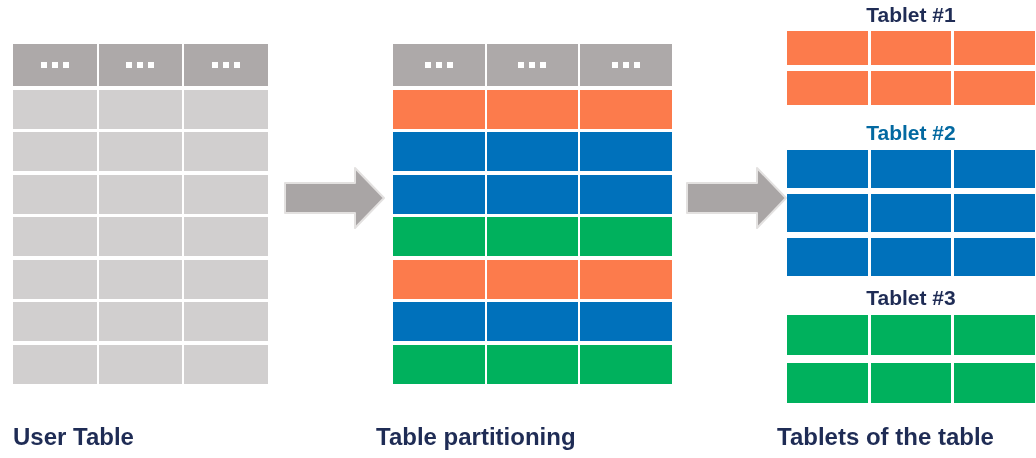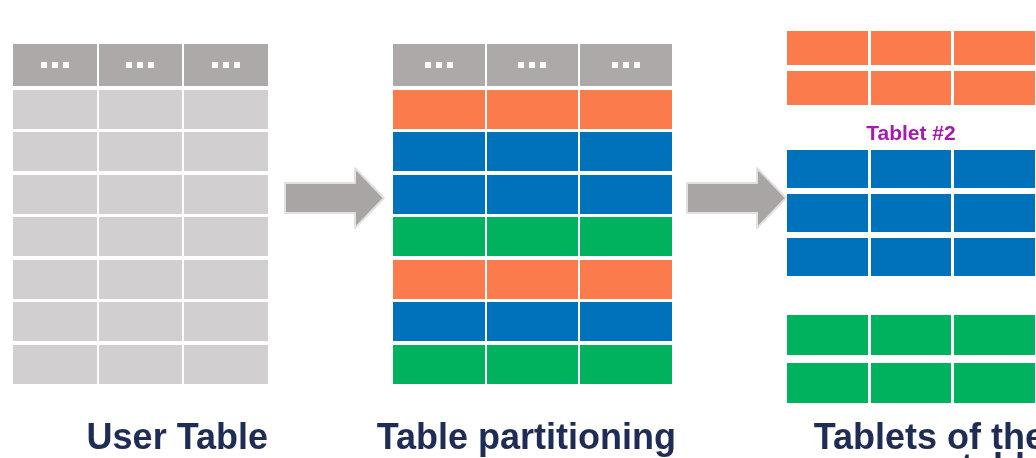--- a/index.html
+++ b/index.html
@@ -79,23 +79,23 @@
     color: #1f2c55;
   }
   .t1-title { top: 3px; }
   .t2-title { top: 121px; }
   .t3-title { top: 286px; }
 
   
   .caption {
     position: absolute;
     top: 422px;
-    text-align: right;
+    text-align: left;
     font-weight: 700;
-    font-size: 36px;
+    font-size: 24px;
     line-height: 30px;
     color: #1f2c55;
   }
   .caption-left  { left: 13px;  width: 255px; }
   .caption-mid   { left: 376px; width: 300px; }
   .caption-right { left: 777px; width: 268px; }
 
   
   .arrow { position: absolute; top: 167px; }
   .arrow1 { left: 283px; }
@@ -219,52 +219,54 @@
         <div class="cell" style="background: rgb(0, 177, 93);"></div>
         <div class="cell" style="background: rgb(0, 177, 93);"></div>
       </div>
     </div>
   <div class="caption caption-mid" style="color: rgb(31, 44, 85);">Table partitioning</div>
 
   <svg class="arrow arrow2" width="102" height="62" viewBox="0 0 102 62">
     <polygon points="2,16 72,16 72,1 101,31 72,61 72,46 2,46" stroke="#e3e1e0" stroke-width="2" stroke-linejoin="round" fill="#a9a5a5"></polygon>
   </svg>
 
+  <div class="tablet-title t1-title" style="color: rgb(31, 44, 85);">Tablet #1</div>
   <div class="tablet-grid t1">
       <div class="trow">
         <div class="cell" style="background: rgb(252, 123, 76);"></div>
         <div class="cell" style="background: rgb(252, 123, 76);"></div>
         <div class="cell" style="background: rgb(252, 123, 76);"></div>
       </div>
       <div class="trow">
         <div class="cell" style="background: rgb(252, 123, 76);"></div>
         <div class="cell" style="background: rgb(252, 123, 76);"></div>
         <div class="cell" style="background: rgb(252, 123, 76);"></div>
       </div>
     </div>
 
-  <div class="tablet-title t2-title" style="color: #a21caf;">Tablet #2</div>
+  <div class="tablet-title t2-title" style="color: #0369a1;">Tablet #2</div>
   <div class="tablet-grid t2">
       <div class="trow">
         <div class="cell" style="background: rgb(0, 113, 187);"></div>
         <div class="cell" style="background: rgb(0, 113, 187);"></div>
         <div class="cell" style="background: rgb(0, 113, 187);"></div>
       </div>
       <div class="trow">
         <div class="cell" style="background: rgb(0, 113, 187);"></div>
         <div class="cell" style="background: rgb(0, 113, 187);"></div>
         <div class="cell" style="background: rgb(0, 113, 187);"></div>
       </div>
       <div class="trow">
         <div class="cell" style="background: rgb(0, 113, 187);"></div>
         <div class="cell" style="background: rgb(0, 113, 187);"></div>
         <div class="cell" style="background: rgb(0, 113, 187);"></div>
       </div>
     </div>
 
+  <div class="tablet-title t3-title" style="color: rgb(31, 44, 85);">Tablet #3</div>
   <div class="tablet-grid t3">
       <div class="trow">
         <div class="cell" style="background: rgb(0, 177, 93);"></div>
         <div class="cell" style="background: rgb(0, 177, 93);"></div>
         <div class="cell" style="background: rgb(0, 177, 93);"></div>
       </div>
       <div class="trow">
         <div class="cell" style="background: rgb(0, 177, 93);"></div>
         <div class="cell" style="background: rgb(0, 177, 93);"></div>
         <div class="cell" style="background: rgb(0, 177, 93);"></div>

